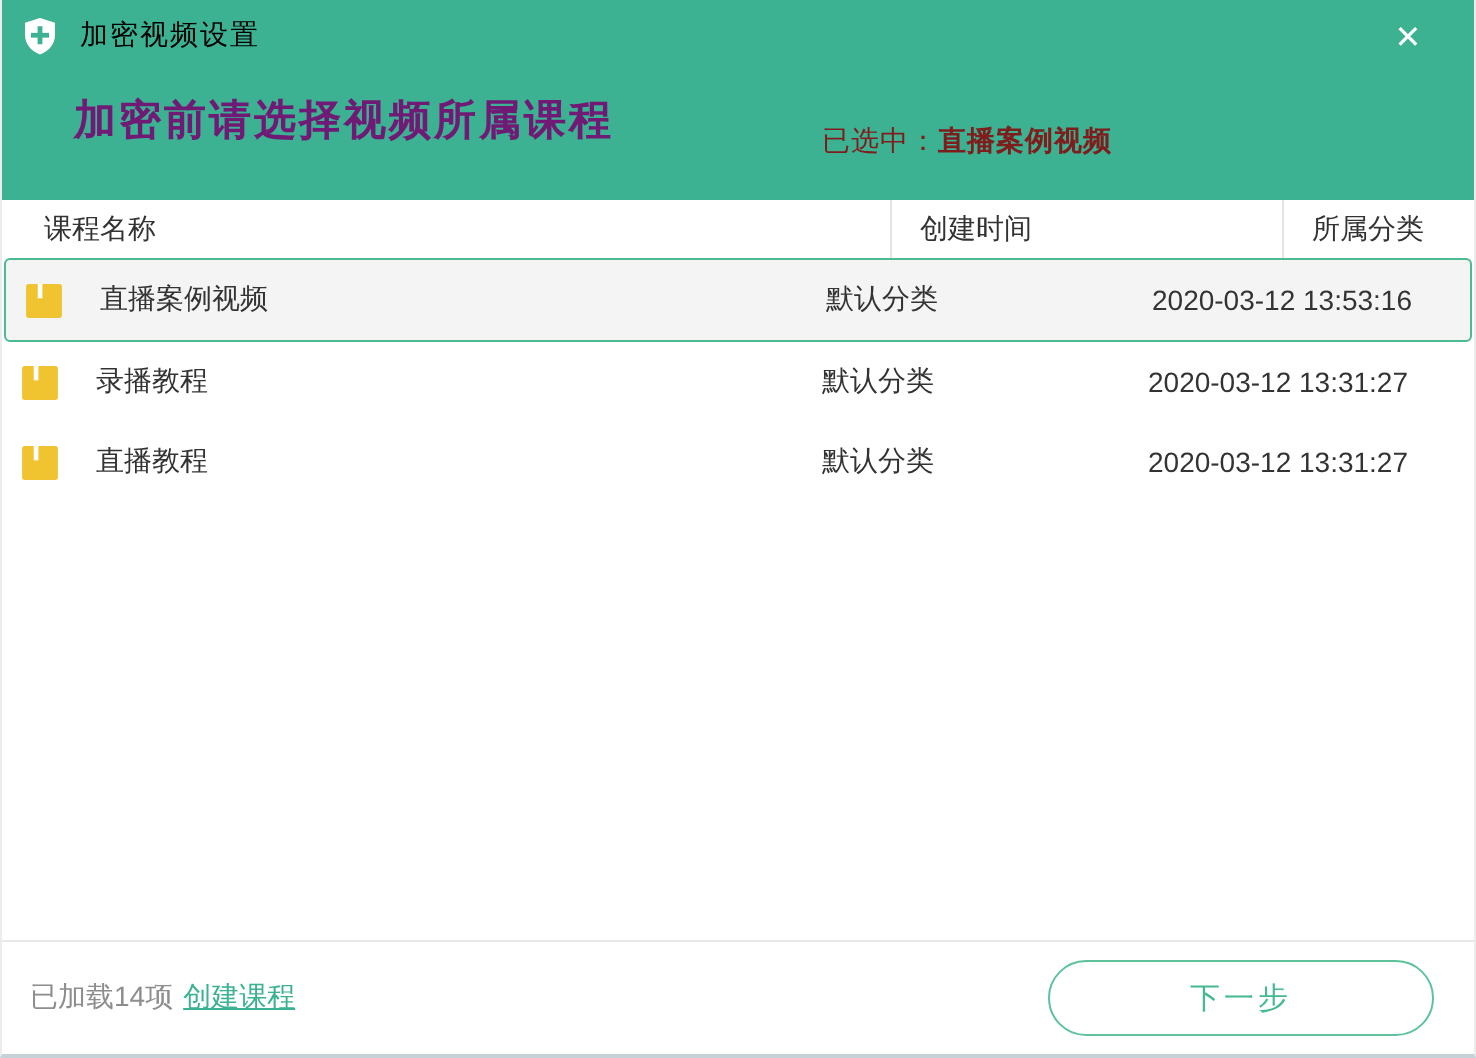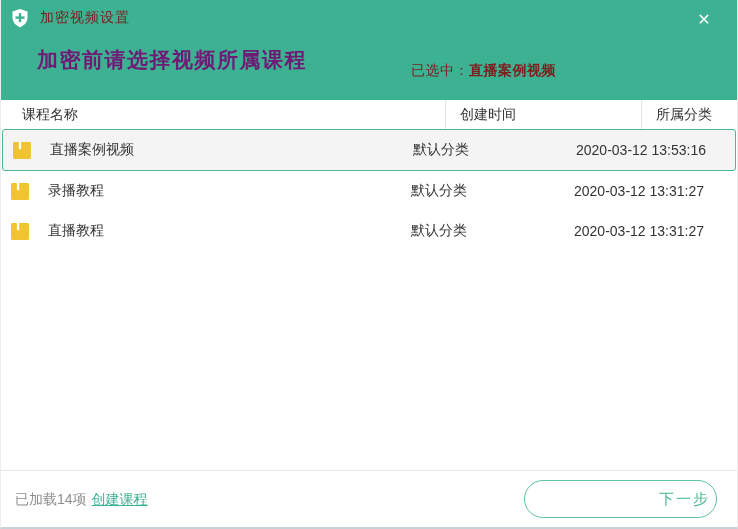--- a/index.html
+++ b/index.html
@@ -16,21 +16,21 @@
   }
   
   .topbar{
     position:absolute;top:0;left:0;right:0;height:100px;background:#3cb293;
   }
   .titlebar{
     position:absolute;top:0;left:0;right:0;height:36px;
     display:flex;align-items:center;padding-left:10px;
   }
   .shield-wrap{width:18px;height:20px;display:flex;align-items:center;margin-right:11px;}
-  .app-title{color:#7f1d1d;font-size:14px;letter-spacing:1px;}
+  .app-title{color:#000000;font-size:14px;letter-spacing:1px;}
   .close-btn{
     position:absolute;right:22px;top:9px;width:22px;height:22px;
     color:#ffffff;font-size:16px;line-height:22px;text-align:center;
     cursor:pointer;user-select:none;background:transparent;border:none;padding:0;
   }
   .heading{
     position:absolute;left:36px;top:46px;
     color:#701a75;font-size:21px;font-weight:bold;letter-spacing:1.5px;
   }
   .selected-info{
@@ -72,21 +72,20 @@
   .loaded{color:#8d8d8d;font-size:14px;}
   .create-link{
     color:#3cb293;font-size:14px;margin-left:5px;
     text-decoration:underline;cursor:pointer;margin-top:11px;
   }
   .next-btn{
     width:193px;height:38px;border-radius:19px;
     border:1px solid #5ec29c;background:#ffffff;color:#45b894;
     font-size:15px;letter-spacing:2px;cursor:pointer;
     font-family:"Liberation Sans","DejaVu Sans",sans-serif;
-    text-align:right;
   }
 </style>
 </head>
 <body>
 
 <div class="window">
 
   <div class="topbar">
     <div class="titlebar">
       <span class="shield-wrap">

